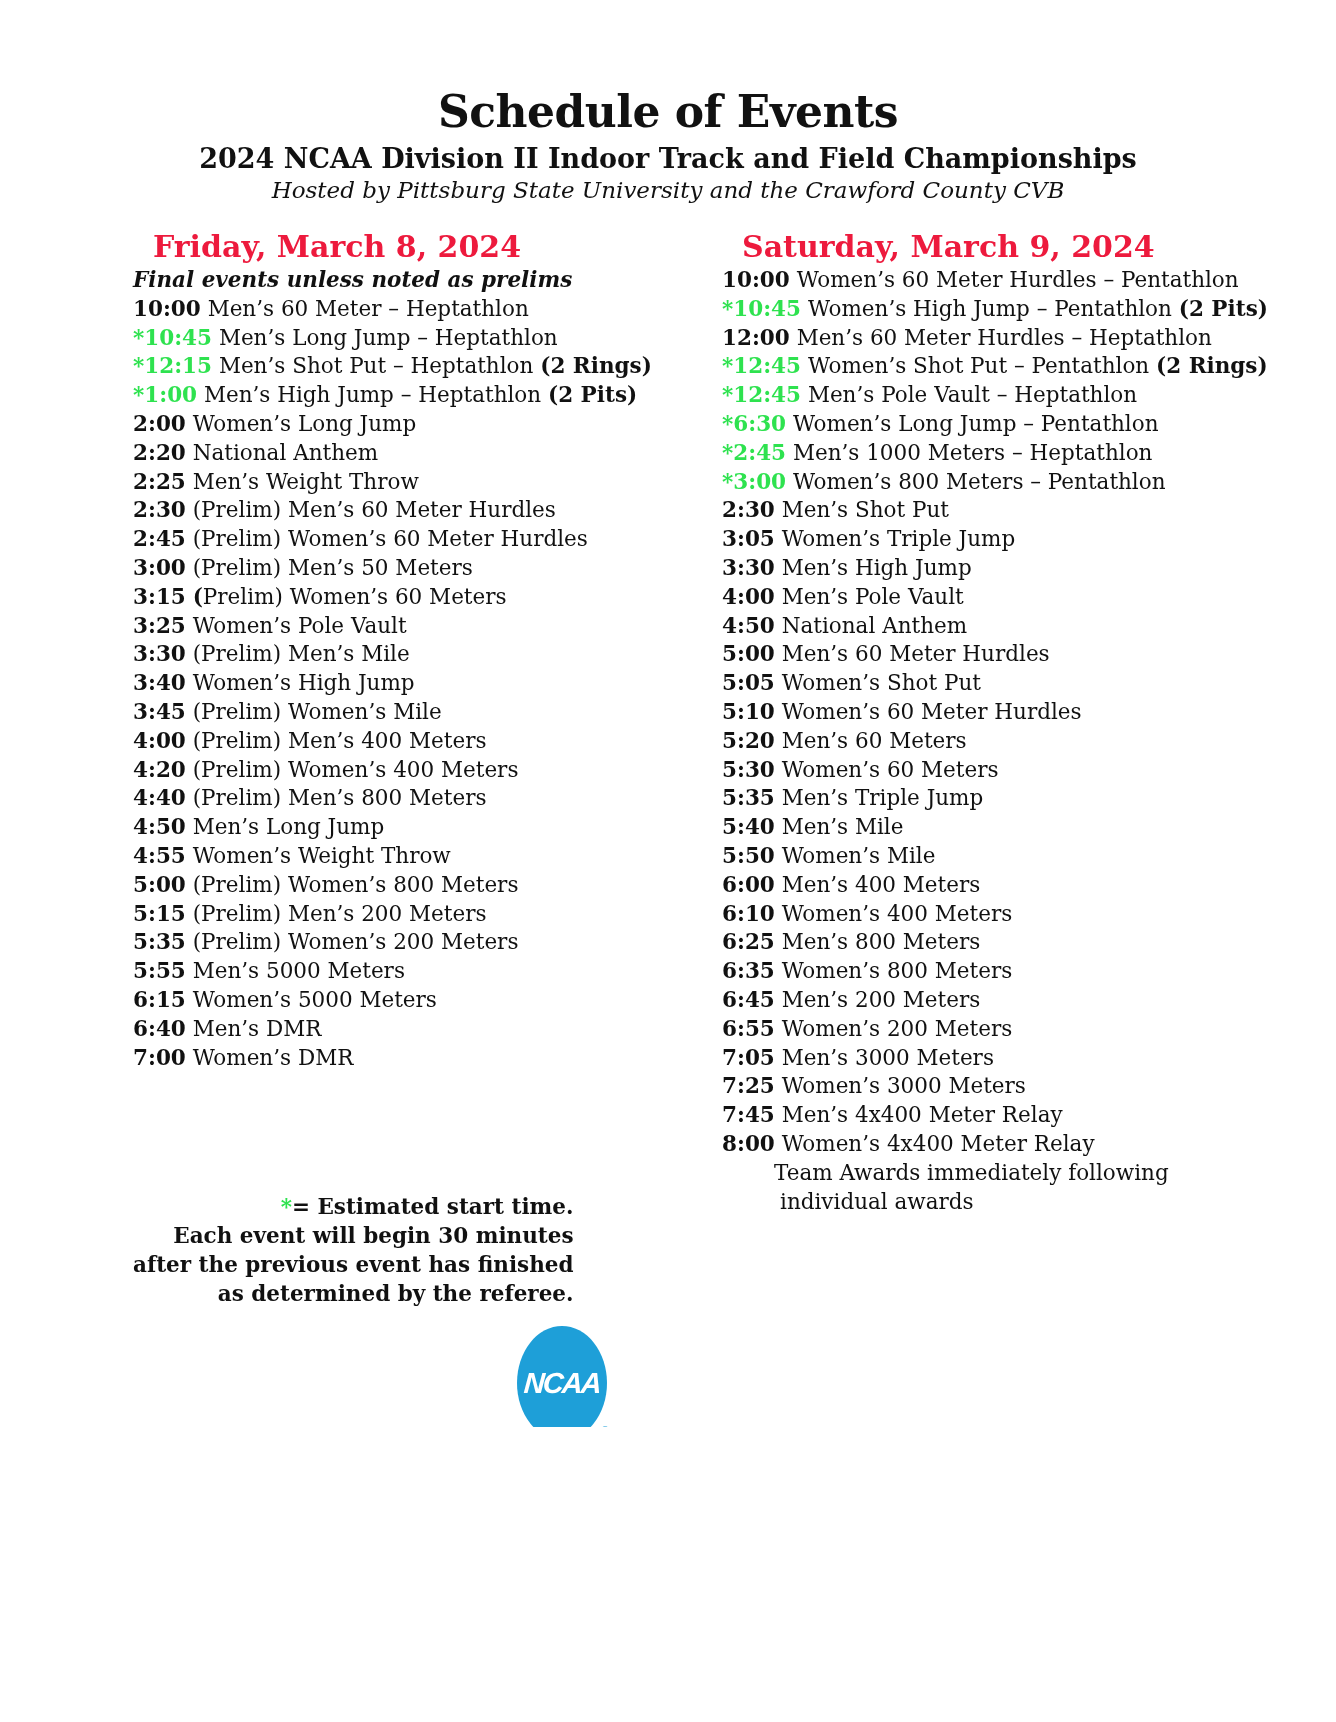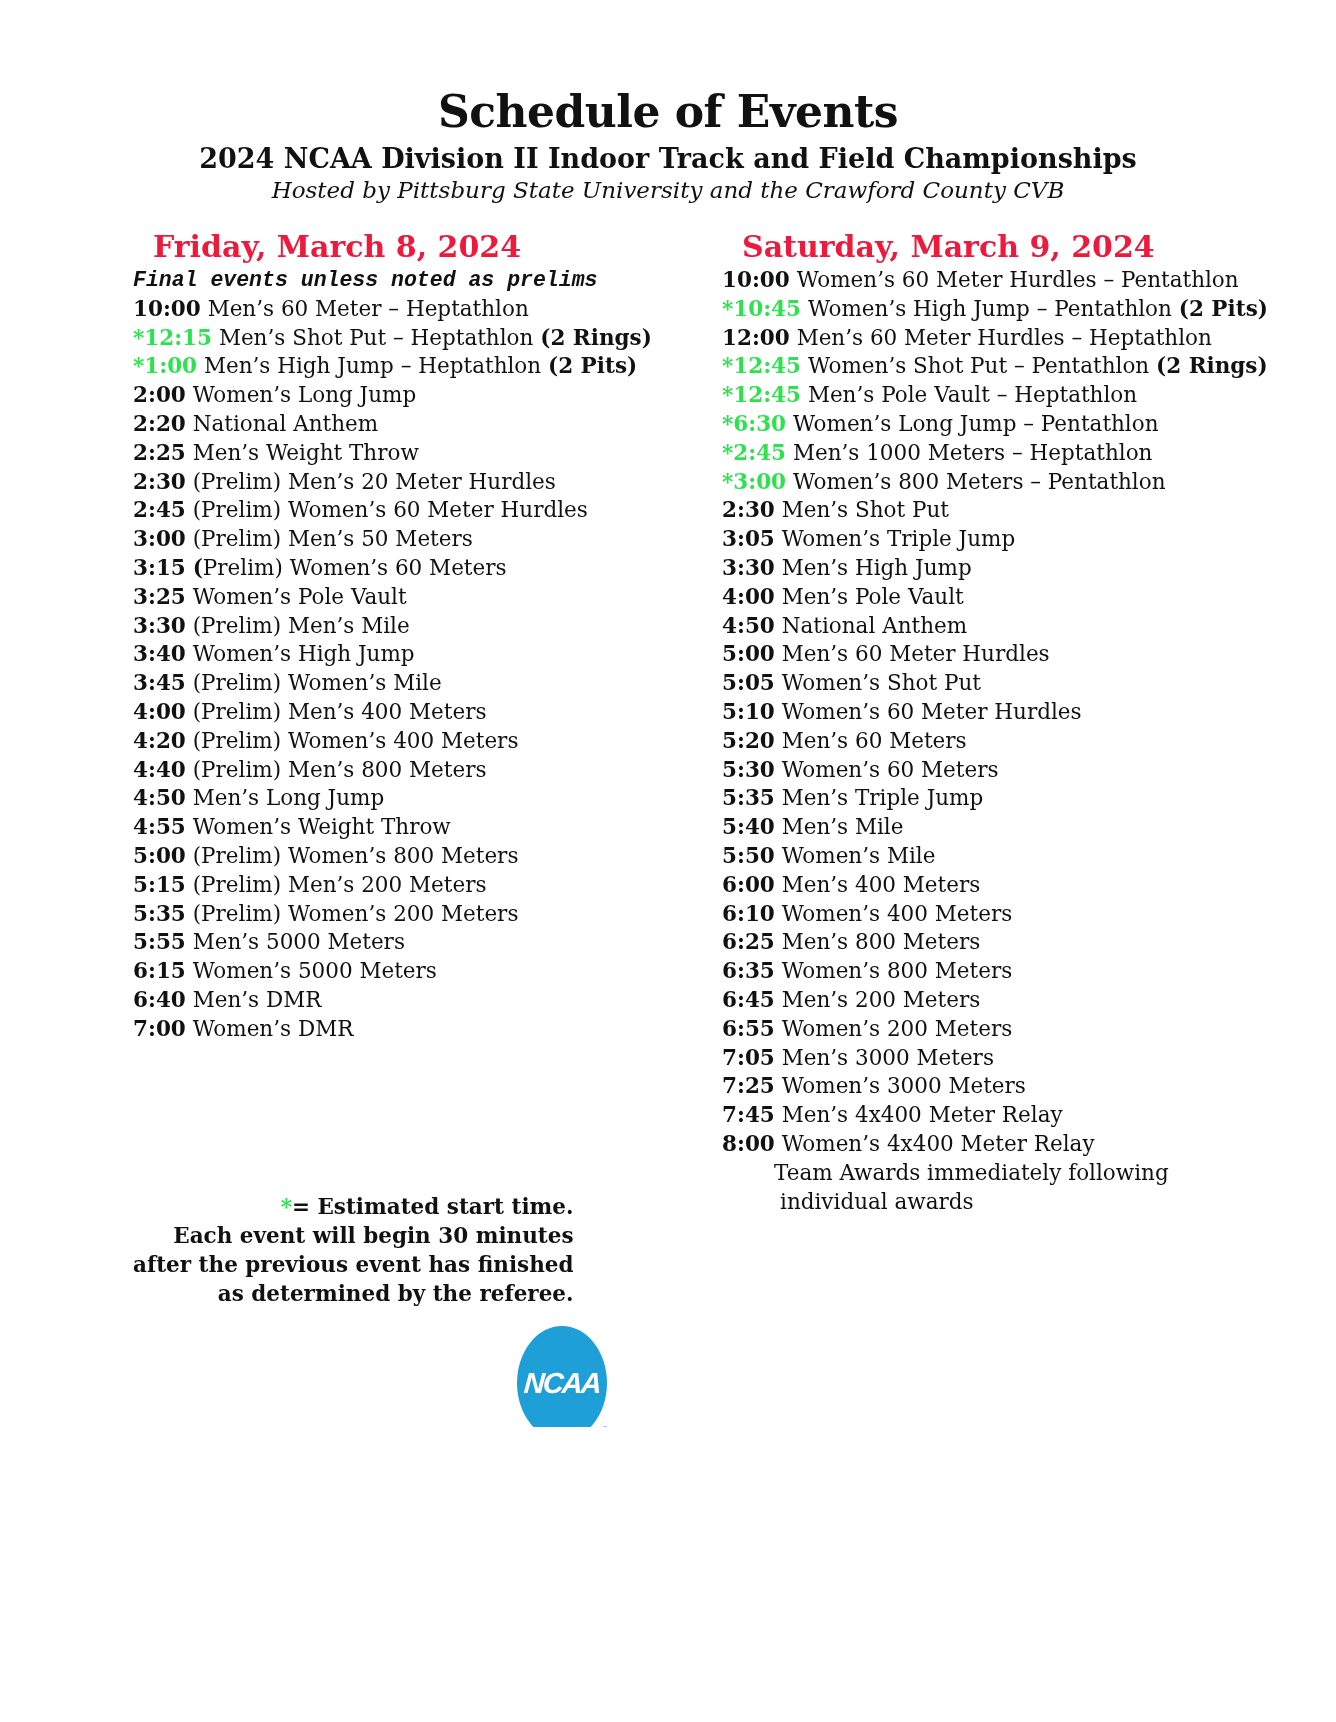--- a/index.html
+++ b/index.html
@@ -11,21 +11,21 @@
   
   .header { position:absolute; top:88px; left:0; width:100%; text-align:center; }
   .title   { font-size:44px; font-weight:bold; letter-spacing:-0.5px; line-height:1.1; }
   .subtitle{ font-size:27px; font-weight:bold; margin-top:7px; }
   .hosted  { font-size:23px; font-style:italic; margin-top:3px; }
   
   .col { position:absolute; top:228px; }
   .col-left  { left:133px; width:560px; }
   .col-right { left:722px; width:600px; }
   .col-heading { font-size:30px; font-weight:bold; color:#ed1a3d; line-height:38px;margin-left:20px; }
-  .col-note    { font-size:21.5px; font-weight:bold; font-style:italic; line-height:28.8px;font-family:Liberation Mono, monospace; }
+  .col-note    { font-size:21.5px; font-weight:bold; font-style:italic; line-height:28.8px; }
   .event-line  { font-size:21.5px; line-height:28.8px; white-space:nowrap; }
   .event-line .time { font-weight:bold; }
   .event-line .time.est { color:#2ee24f; }
   .event-line .bpre, .event-line .bsuffix { font-weight:bold; }
   .event-line.indent  { padding-left:52px; }
   .event-line.indent2 { padding-left:58px; }
   
   .footnote { position:absolute; left:133px; top:1192px; font-size:21.5px;
               font-weight:bold; line-height:29px;text-align:right; }
   .footnote .star { color:#2ee24f; }
@@ -60,26 +60,27 @@
     <div class="title">Schedule of Events</div>
     <div class="subtitle">2024 NCAA Division II Indoor Track and Field Championships</div>
     <div class="hosted">Hosted by Pittsburg State University and the Crawford County CVB</div>
   </div>
 
   <div class="col col-left">
     <div class="col-heading">Friday, March 8, 2024</div>
     <div class="col-note">Final events unless noted as prelims</div>
     <div>
         <div class="event-line"><span class="time">10:00</span> <span class="desc">Men’s 60 Meter – Heptathlon</span></div>
+        <div class="event-line"><span class="time est">*10:45</span> <span class="desc">Men’s Long Jump – Heptathlon</span></div>
         <div class="event-line"><span class="time est">*12:15</span> <span class="desc">Men’s Shot Put – Heptathlon</span> <span class="bsuffix">(2 Rings)</span></div>
         <div class="event-line"><span class="time est">*1:00</span> <span class="desc">Men’s High Jump – Heptathlon</span> <span class="bsuffix">(2 Pits)</span></div>
         <div class="event-line"><span class="time">2:00</span> <span class="desc">Women’s Long Jump</span></div>
         <div class="event-line"><span class="time">2:20</span> <span class="desc">National Anthem</span></div>
         <div class="event-line"><span class="time">2:25</span> <span class="desc">Men’s Weight Throw</span></div>
-        <div class="event-line"><span class="time">2:30</span> <span class="desc">(Prelim) Men’s 20 Meter Hurdles</span></div>
+        <div class="event-line"><span class="time">2:30</span> <span class="desc">(Prelim) Men’s 60 Meter Hurdles</span></div>
         <div class="event-line"><span class="time">2:45</span> <span class="desc">(Prelim) Women’s 60 Meter Hurdles</span></div>
         <div class="event-line"><span class="time">3:00</span> <span class="desc">(Prelim) Men’s 50 Meters</span></div>
         <div class="event-line"><span class="time">3:15</span> <span class="bpre">(</span><span class="desc">Prelim) Women’s 60 Meters</span></div>
         <div class="event-line"><span class="time">3:25</span> <span class="desc">Women’s Pole Vault</span></div>
         <div class="event-line"><span class="time">3:30</span> <span class="desc">(Prelim) Men’s Mile</span></div>
         <div class="event-line"><span class="time">3:40</span> <span class="desc">Women’s High Jump</span></div>
         <div class="event-line"><span class="time">3:45</span> <span class="desc">(Prelim) Women’s Mile</span></div>
         <div class="event-line"><span class="time">4:00</span> <span class="desc">(Prelim) Men’s 400 Meters</span></div>
         <div class="event-line"><span class="time">4:20</span> <span class="desc">(Prelim) Women’s 400 Meters</span></div>
         <div class="event-line"><span class="time">4:40</span> <span class="desc">(Prelim) Men’s 800 Meters</span></div>

